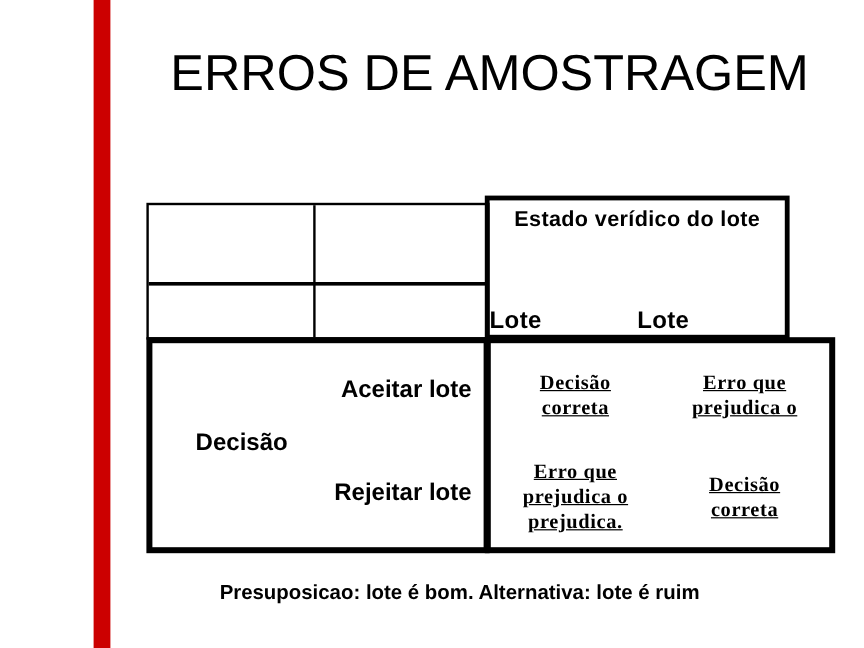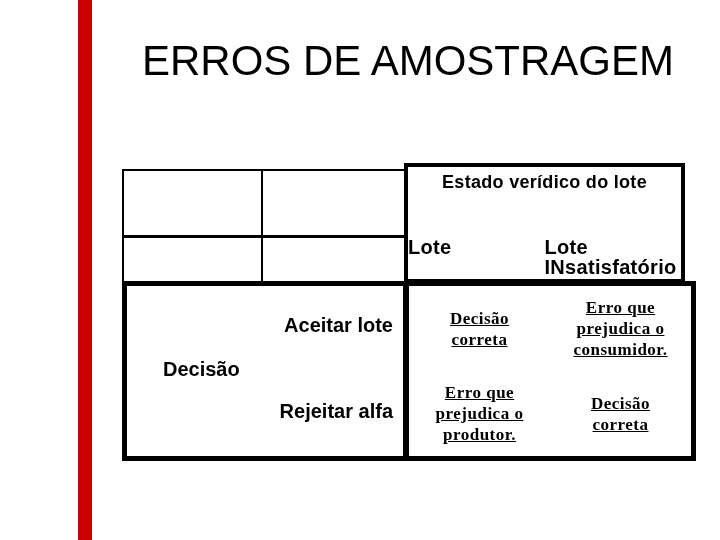--- a/index.html
+++ b/index.html
@@ -56,21 +56,21 @@
     right: 0;
     top: 64px;
     height: 3px;
     background: #000;
   }
   
   .header-block {
     position: absolute;
     left: 356px;
     top: 163px;
-    width: 281px;
+    width: 254px;
     height: 120px;
     border: 4px solid #000;
     box-sizing: border-box;
     display: flex;
     flex-direction: column;
     justify-content: space-between;
     padding: 5px 0 2px 0;
   }
   .state-header {
     text-align: center;
@@ -166,46 +166,45 @@
   <div class="header-block">
     <div class="state-header">
       <div>Estado verídico do lote</div>
     </div>
     <div class="col-headers">
       <div class="col-header">
         <div>Lote</div>
       </div>
       <div class="col-header">
         <div>Lote</div>
-        <div>INsatisfatório</div>
       </div>
     </div>
   </div>
 
   <div class="body-left">
     <div class="row-label accept">Aceitar lote</div>
     <div class="group-label">Decisão</div>
-    <div class="row-label reject">Rejeitar alfa</div>
+    <div class="row-label reject">Rejeitar lote</div>
   </div>
 
   <div class="body-right">
     <div class="outcome-cell">
       <div>Decisão</div>
       <div>correta</div>
     </div>
     <div class="outcome-cell">
       <div>Erro que</div>
       <div>prejudica o</div>
-      <div>consumidor.</div>
     </div>
     <div class="outcome-cell">
       <div>Erro que</div>
       <div>prejudica o</div>
-      <div>produtor.</div>
+      <div>prejudica.</div>
     </div>
     <div class="outcome-cell">
       <div>Decisão</div>
       <div>correta</div>
     </div>
   </div>
 
+  <div class="footer-note">Presuposicao: lote é bom. Alternativa: lote é ruim</div>
 
 </div>
 
 </body></html>

